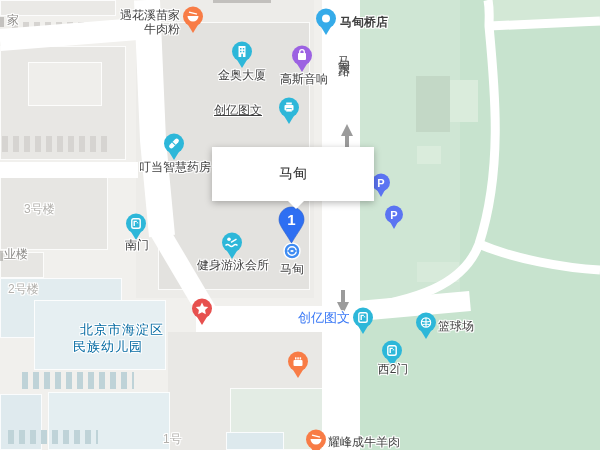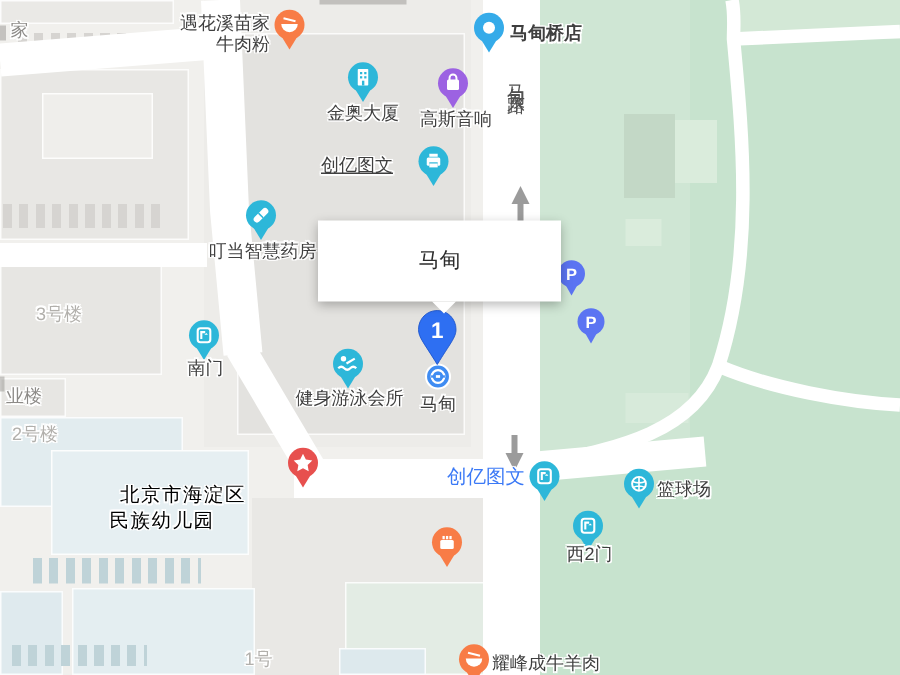--- a/index.html
+++ b/index.html
@@ -11,21 +11,21 @@
   .abs{position:absolute;}
   .bld{position:absolute;border:1px solid rgba(255,255,255,.85);box-sizing:border-box;}
   .stripes-gray{position:absolute;background:repeating-linear-gradient(90deg,#d6d4d1 0 6px,transparent 6px 11px);}
   .stripes-teal{position:absolute;background:repeating-linear-gradient(90deg,#bfd3d8 0 6px,transparent 6px 11px);}
   .lbl{
     position:absolute;font-size:12px;color:#3f3f3f;white-space:nowrap;line-height:14px;
     text-shadow:-1px -1px 0 #fff,1px -1px 0 #fff,-1px 1px 0 #fff,1px 1px 0 #fff,0 -1px 0 #fff,0 1px 0 #fff,-1px 0 0 #fff,1px 0 0 #fff;
   }
   .cx{transform:translateX(-50%);}
   .area{color:#b2b0ac;}
-  .kinder{color:#000000;font-size:13px;letter-spacing:1px;}
+  .kinder{color:#0369a1;font-size:13px;letter-spacing:1px;}
   .yulan{font-size:14px;letter-spacing:3px;}
   .blue-txt{color:#3b79f6;font-size:13px;}
   .road-v{
     position:absolute;writing-mode:vertical-rl;font-size:12px;color:#4f4f4f;letter-spacing:3px;
     text-shadow:-1px -1px 0 #fff,1px -1px 0 #fff,-1px 1px 0 #fff,1px 1px 0 #fff;
   }
   .mkr{position:absolute;cursor:pointer;}
   .popup{
     position:absolute;left:212px;top:147px;width:162px;height:54px;background:#fff;
     box-shadow:0 2px 7px rgba(0,0,0,.28);display:flex;align-items:center;justify-content:center;
@@ -90,21 +90,21 @@
     <path d="M347 124 l-6 12 h4 v13 h4 v-13 h4 z" fill="#9b9b9b" stroke="none"></path>
     <path d="M343 314 l-6 -12 h4 v-12 h4 v12 h4 z" fill="#9b9b9b" stroke="none"></path>
   </svg>
 
   <div class="frag" style="left:213px;top:0;width:58px;height:3px;"></div>
 
   <div class="frag" style="left:0;top:17px;width:4px;height:10px;"></div>
   <div class="lbl area" style="left:7px;top:13px;color:#8d8b88;">家</div>
   <div class="lbl area" style="left:24px;top:202px;">3号楼</div>
   <div class="frag" style="left:0;top:251px;width:3px;height:10px;"></div>
-  <div class="lbl area" style="left:4px;top:247px;color:#8d8b88;margin-top:10px;">业楼</div>
+  <div class="lbl area" style="left:4px;top:247px;color:#8d8b88;">业楼</div>
   <div class="lbl area" style="left:8px;top:282px;">2号楼</div>
   <div class="lbl area" style="left:163px;top:432px;">1号</div>
   <div class="lbl kinder cx" style="left:122px;top:323px;">北京市海淀区</div>
   <div class="lbl kinder cx" style="left:108px;top:340px;">民族幼儿园</div>
 
   <div class="road-v" style="left:335px;top:46px;">马甸东路</div>
 
   <div class="mkr" style="left:182px;top:6px;">
     <svg width="22" height="28" viewBox="0 0 22 28">
         <g>

